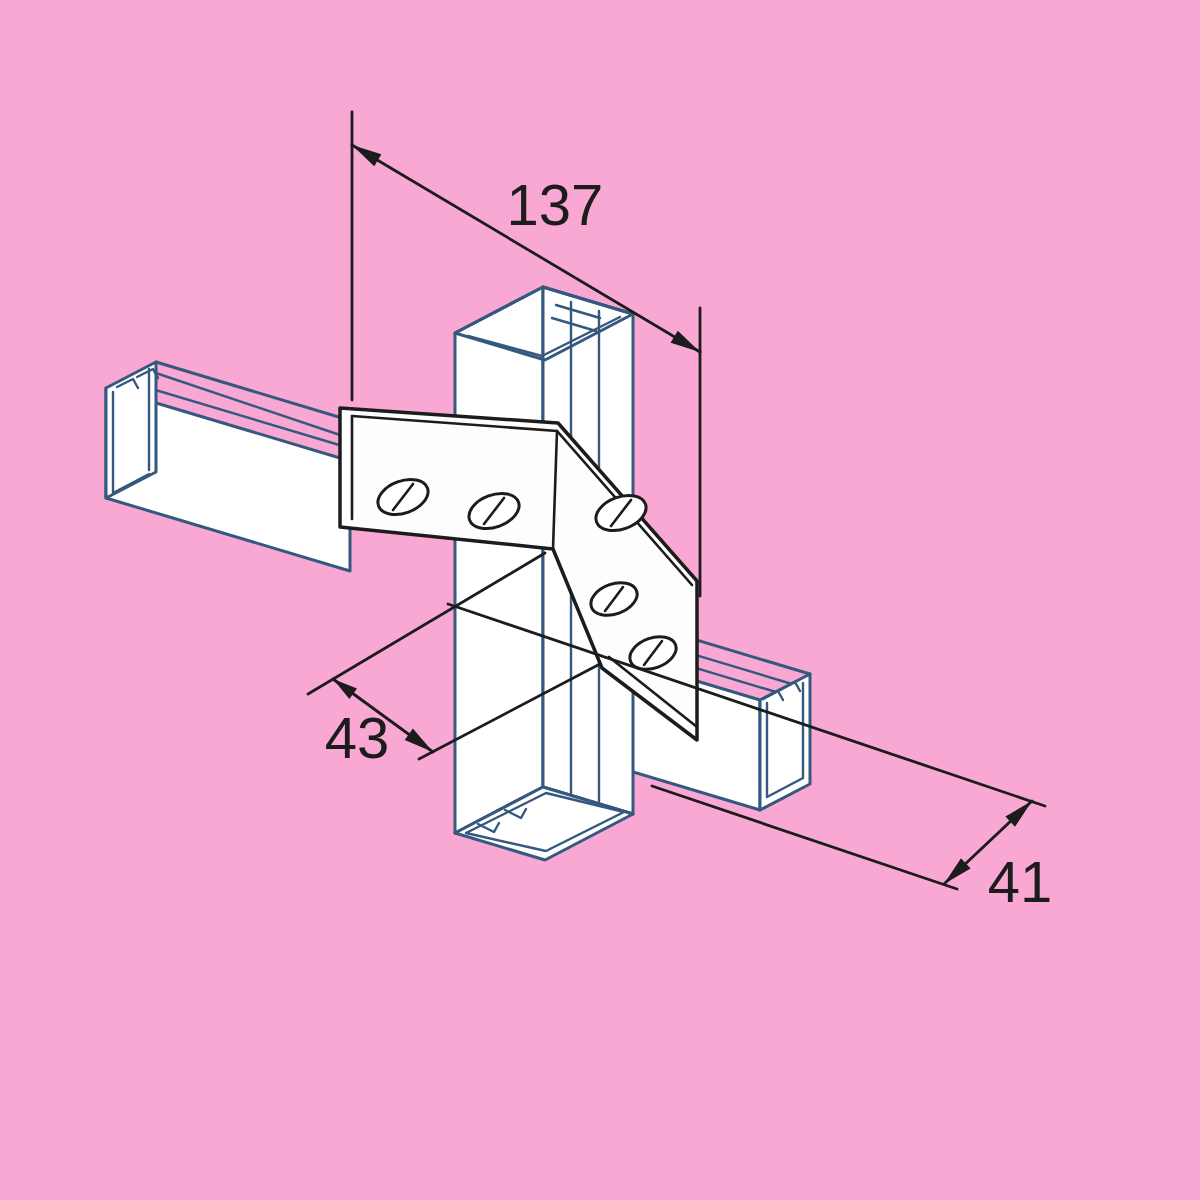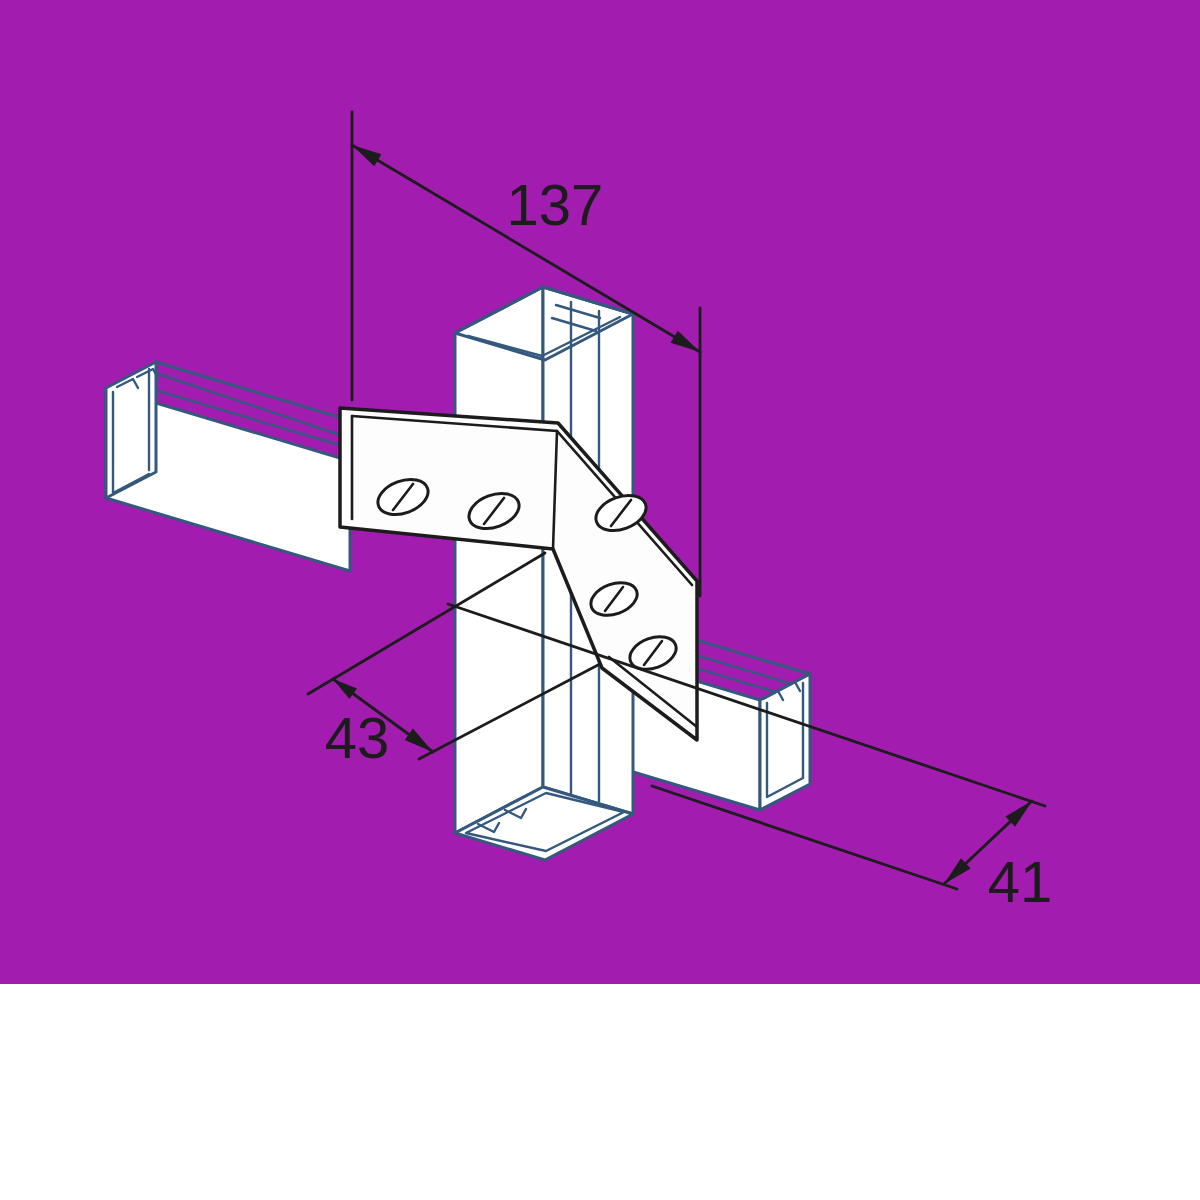--- a/index.html
+++ b/index.html
@@ -1,16 +1,16 @@
 <!DOCTYPE html>
 <html><head>
 <meta charset="utf-8">
 <style>
   html,body{margin:0;padding:0;background:#ffffff;}
-  .stage{width:1200px;height:984px;position:relative;background:#a21caf;overflow:hidden;}
+  .stage{width:1200px;height:1200px;position:relative;background:#f9a8d4;overflow:hidden;}
   svg{display:block;}
   .dim-text{font-family:"Liberation Sans", sans-serif;font-size:58px;fill:#1c1c1c;}
   .blue{stroke:#35587e;stroke-width:3;fill:none;stroke-linejoin:round;stroke-linecap:round;}
   .blueface{stroke:#35587e;stroke-width:3;fill:#ffffff;stroke-linejoin:round;}
   .bluethin{stroke:#35587e;stroke-width:2.4;fill:none;stroke-linejoin:round;stroke-linecap:round;}
   .blkface{stroke:#1c1c1c;stroke-width:3.5;fill:#fdfdfd;stroke-linejoin:round;}
   .blkthin{stroke:#1c1c1c;stroke-width:2.6;fill:none;stroke-linecap:round;}
   .dimline{stroke:#1c1c1c;stroke-width:2.8;fill:none;stroke-linecap:round;}
   .arrow{fill:#1c1c1c;stroke:none;}
   .hole{stroke:#1c1c1c;stroke-width:3;fill:#ffffff;}

